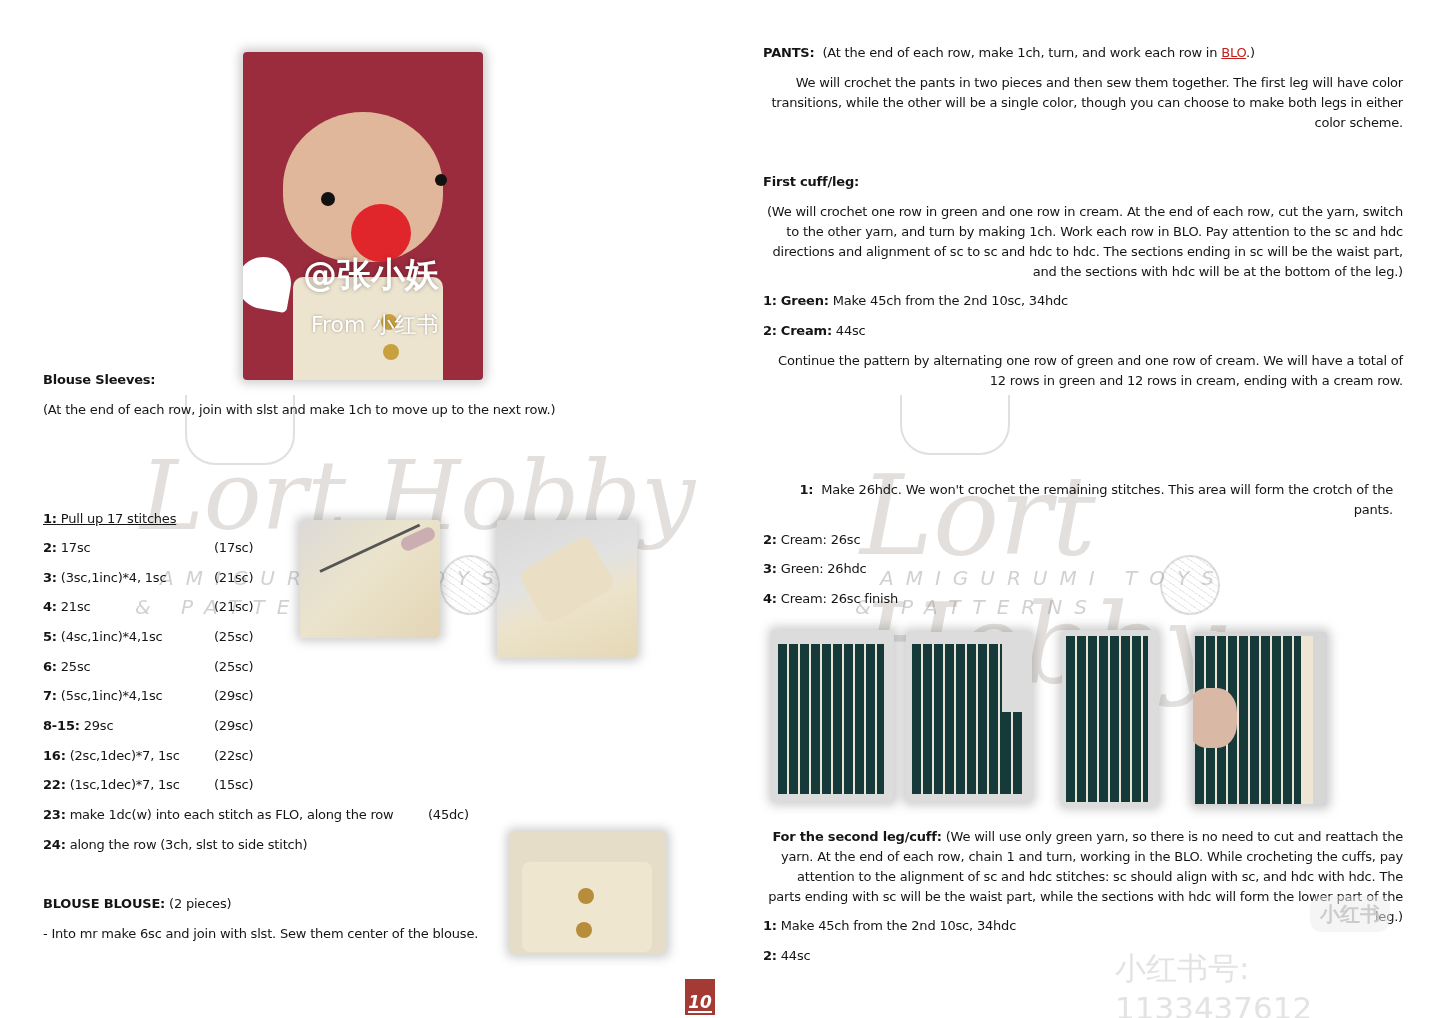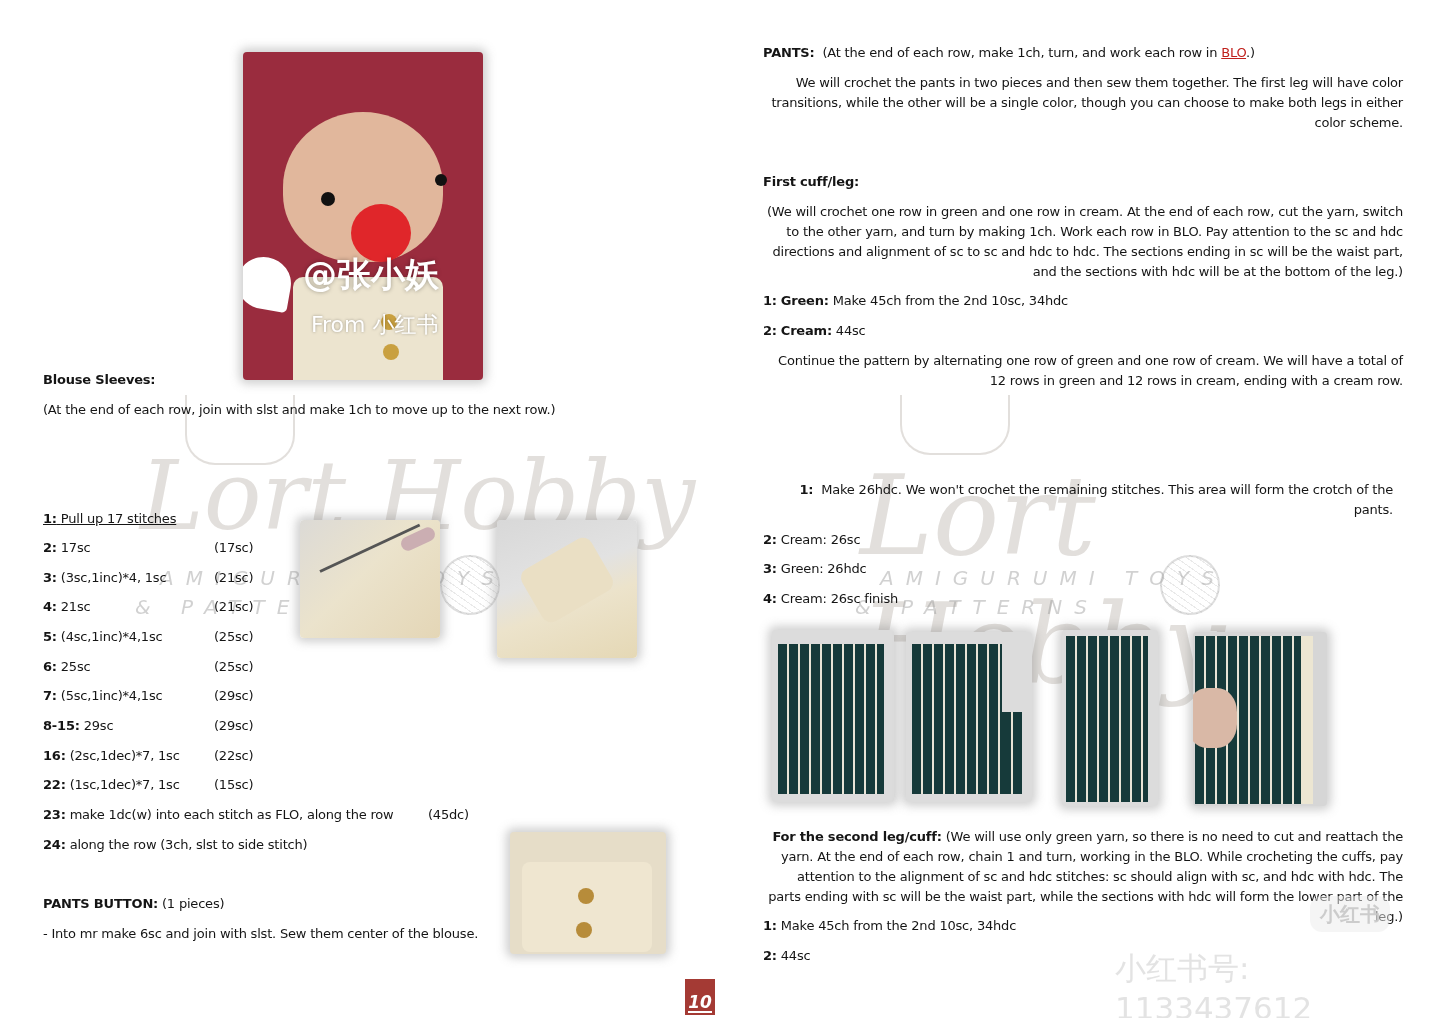--- a/index.html
+++ b/index.html
@@ -92,21 +92,21 @@
 
   <div class="watermark" style="left:440px;top:555px;width:60px;height:60px;border:2px solid rgba(160,160,160,0.35);border-radius:50%;background:repeating-linear-gradient(35deg,transparent 0 5px,rgba(170,170,170,0.25) 5px 6px);"></div>
 
   <div class="photo" style="left:510px;top:832px;width:156px;height:122px;background:#e6ddc8;">
     <div style="position:absolute;left:12px;top:30px;width:130px;height:90px;background:#efe6d0;border-radius:8px;"></div>
     <div style="position:absolute;left:68px;top:56px;width:16px;height:16px;background:#b78c3a;border-radius:50%;"></div>
     <div style="position:absolute;left:66px;top:90px;width:16px;height:16px;background:#b78c3a;border-radius:50%;"></div>
   </div>
 
   <div class="abs txt" style="left:43px;top:894px;">
-    <b>PANTS BUTTON:</b> <span>(1 pieces)</span>
+    <b>BLOUSE BLOUSE:</b> <span>(2 pieces)</span>
   </div>
   <div class="abs txt" style="left:43px;top:924px;">- Into mr make 6sc and join with slst. Sew them center of the blouse.</div>
 
   <div class="page-badge" style="left:685px;top:979px;">
     <span>10</span>
   </div>
 </div>
 
 <div class="abs" style="left:720px;top:0;width:720px;height:1018px;">
 

